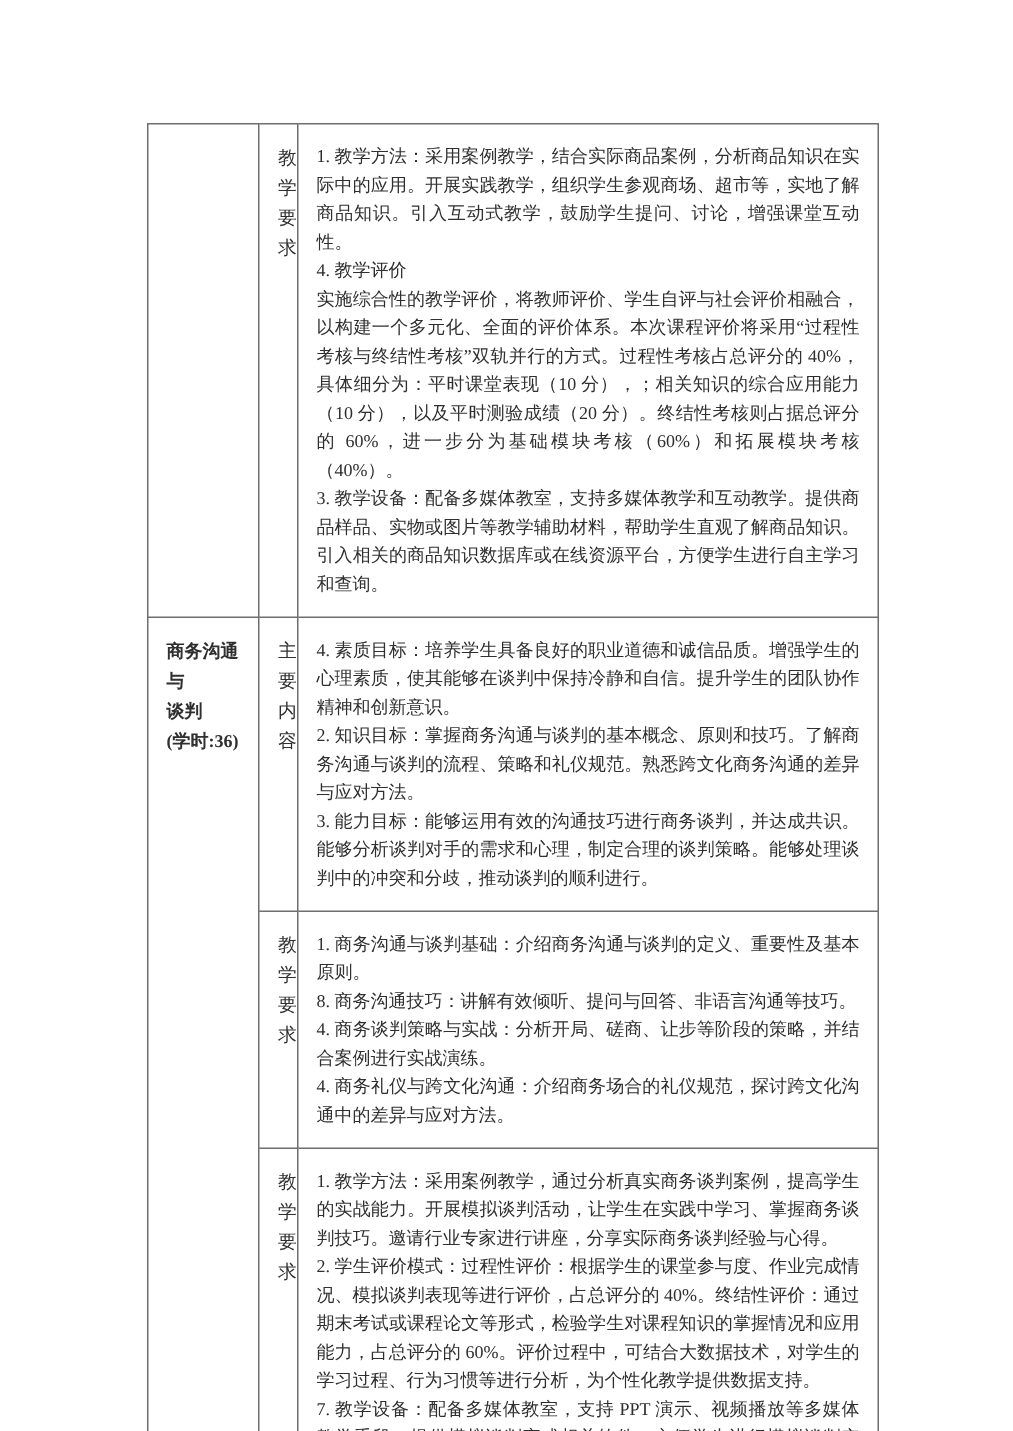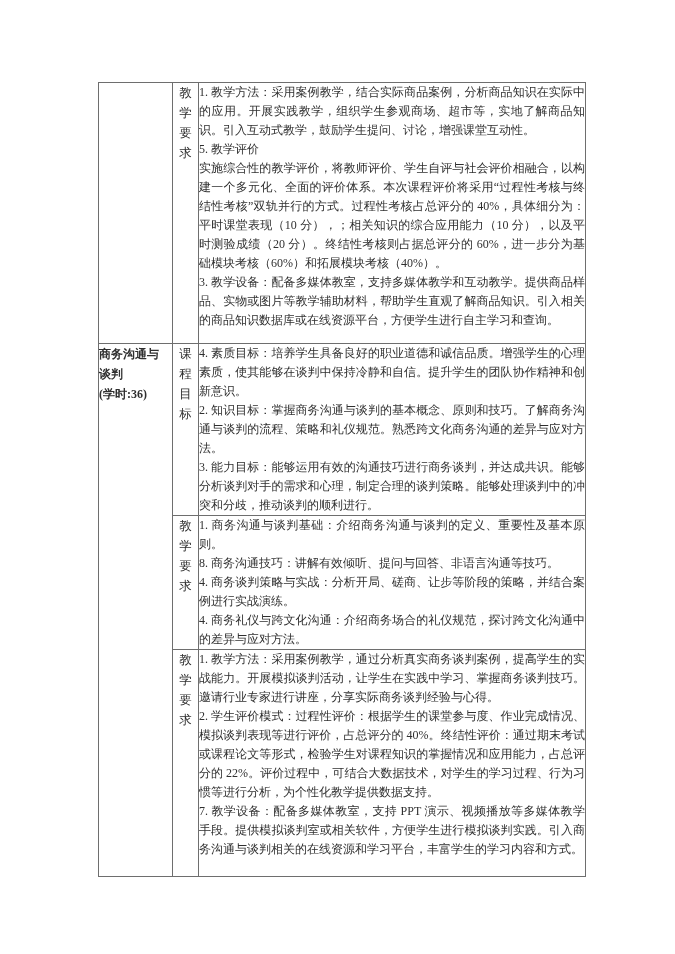--- a/index.html
+++ b/index.html
@@ -15,21 +15,21 @@
   table.course-table {
     position: absolute;
     left: 98px;
     top: 82px;
     width: 487px;
     border-collapse: collapse;
     table-layout: fixed;
   }
   table.course-table td {
     border: 1px solid #6e6e6e;
-    padding: 0;
+    padding: 12px;
     vertical-align: top;
   }
   td.course-cell {
     vertical-align: middle;
     text-align: left;
     font-size: 12px;
     line-height: 20px;
     white-space: pre-line;
     padding: 2px;
     font-weight: bold;
@@ -80,31 +80,31 @@
       <col style="width:387px">
     </colgroup>
     <tbody>
         <tr style="height:261px">
       <td class="course-cell"></td>
       <td class="label-cell">
         <div class="vlabel">教学要求</div>
       </td>
       <td class="content-cell">
         <p>1. 教学方法：采用案例教学，结合实际商品案例，分析商品知识在实际中的应用。开展实践教学，组织学生参观商场、超市等，实地了解商品知识。引入互动式教学，鼓励学生提问、讨论，增强课堂互动性。</p>
-        <p>5. 教学评价</p>
+        <p>4. 教学评价</p>
         <p>实施综合性的教学评价，将教师评价、学生自评与社会评价相融合，以构建一个多元化、全面的评价体系。本次课程评价将采用“过程性考核与终结性考核”双轨并行的方式。过程性考核占总评分的 40%，具体细分为：平时课堂表现（10 分），；相关知识的综合应用能力（10 分），以及平时测验成绩（20 分）。终结性考核则占据总评分的 60%，进一步分为基础模块考核（60%）和拓展模块考核（40%）。</p>
         <p>3. 教学设备：配备多媒体教室，支持多媒体教学和互动教学。提供商品样品、实物或图片等教学辅助材料，帮助学生直观了解商品知识。引入相关的商品知识数据库或在线资源平台，方便学生进行自主学习和查询。</p>
       </td>
     </tr>
     <tr style="height:164px">
       <td class="course-cell" rowspan="3">商务沟通与
 谈判
 (学时:36)</td>
       <td class="label-cell">
-        <div class="vlabel">课程目标</div>
+        <div class="vlabel">主要内容</div>
       </td>
       <td class="content-cell">
         <p>4. 素质目标：培养学生具备良好的职业道德和诚信品质。增强学生的心理素质，使其能够在谈判中保持冷静和自信。提升学生的团队协作精神和创新意识。</p>
         <p>2. 知识目标：掌握商务沟通与谈判的基本概念、原则和技巧。了解商务沟通与谈判的流程、策略和礼仪规范。熟悉跨文化商务沟通的差异与应对方法。</p>
         <p>3. 能力目标：能够运用有效的沟通技巧进行商务谈判，并达成共识。能够分析谈判对手的需求和心理，制定合理的谈判策略。能够处理谈判中的冲突和分歧，推动谈判的顺利进行。</p>
       </td>
     </tr>
     <tr style="height:128px">
       <td class="label-cell">
         <div class="vlabel">教学要求</div>
@@ -115,21 +115,21 @@
         <p>4. 商务谈判策略与实战：分析开局、磋商、让步等阶段的策略，并结合案例进行实战演练。</p>
         <p>4. 商务礼仪与跨文化沟通：介绍商务场合的礼仪规范，探讨跨文化沟通中的差异与应对方法。</p>
       </td>
     </tr>
     <tr style="height:227px">
       <td class="label-cell">
         <div class="vlabel">教学要求</div>
       </td>
       <td class="content-cell">
         <p>1. 教学方法：采用案例教学，通过分析真实商务谈判案例，提高学生的实战能力。开展模拟谈判活动，让学生在实践中学习、掌握商务谈判技巧。邀请行业专家进行讲座，分享实际商务谈判经验与心得。</p>
-        <p>2. 学生评价模式：过程性评价：根据学生的课堂参与度、作业完成情况、模拟谈判表现等进行评价，占总评分的 40%。终结性评价：通过期末考试或课程论文等形式，检验学生对课程知识的掌握情况和应用能力，占总评分的 22%。评价过程中，可结合大数据技术，对学生的学习过程、行为习惯等进行分析，为个性化教学提供数据支持。</p>
+        <p>2. 学生评价模式：过程性评价：根据学生的课堂参与度、作业完成情况、模拟谈判表现等进行评价，占总评分的 40%。终结性评价：通过期末考试或课程论文等形式，检验学生对课程知识的掌握情况和应用能力，占总评分的 60%。评价过程中，可结合大数据技术，对学生的学习过程、行为习惯等进行分析，为个性化教学提供数据支持。</p>
         <p>7. 教学设备：配备多媒体教室，支持 PPT 演示、视频播放等多媒体教学手段。提供模拟谈判室或相关软件，方便学生进行模拟谈判实践。引入商务沟通与谈判相关的在线资源和学习平台，丰富学生的学习内容和方式。</p>
       </td>
     </tr>
   </tbody>
     </table>
 
 
 </div>
 
 </body></html>

